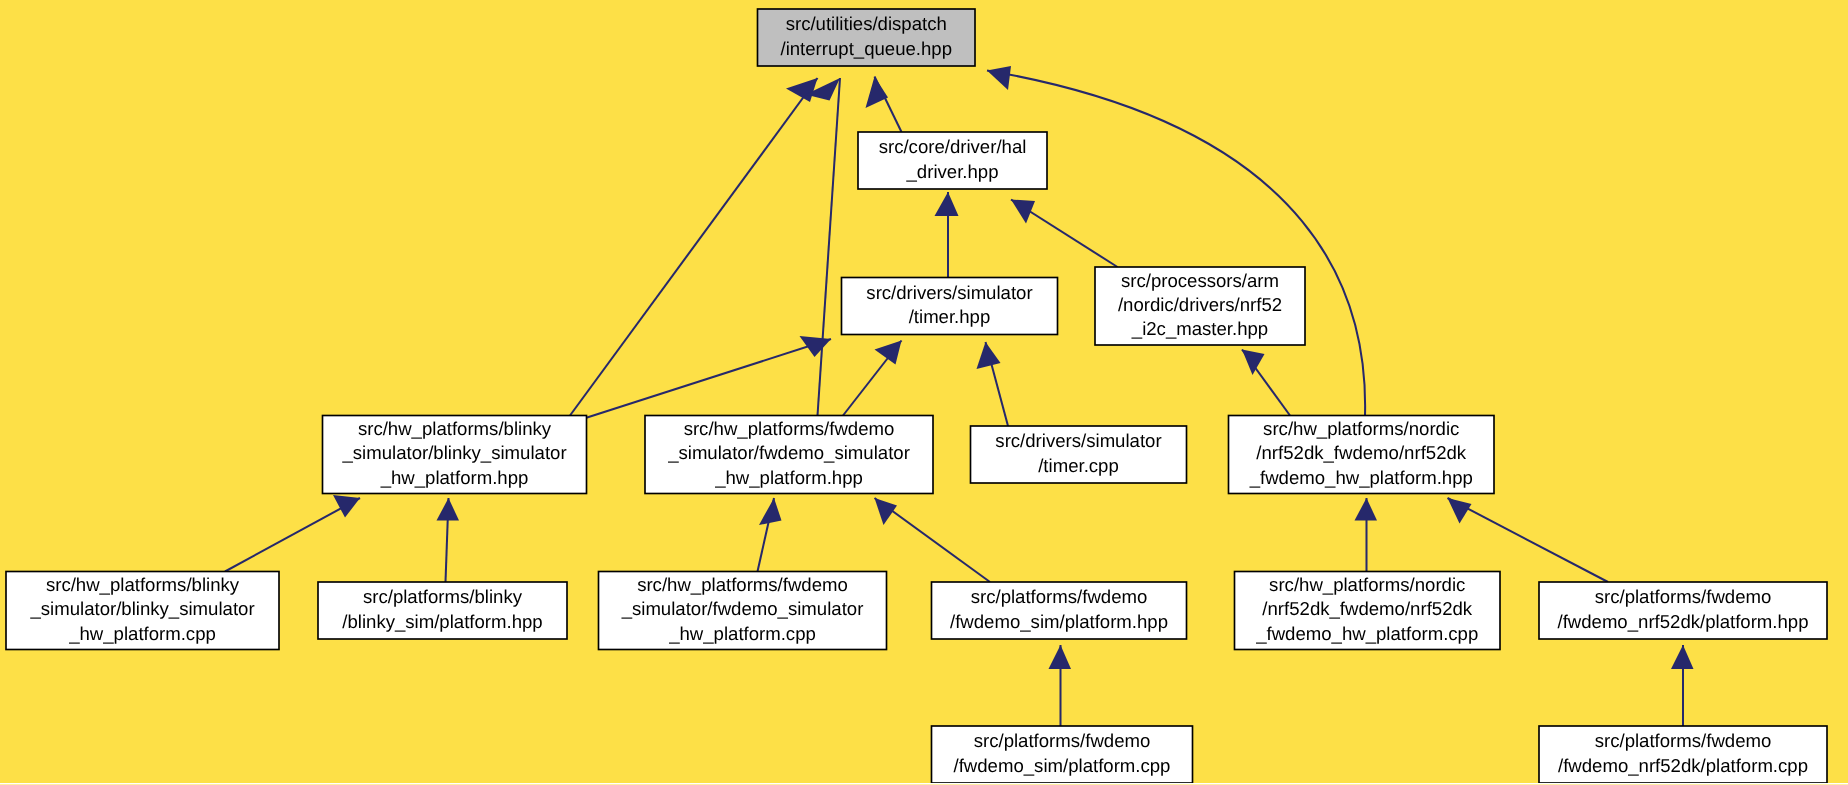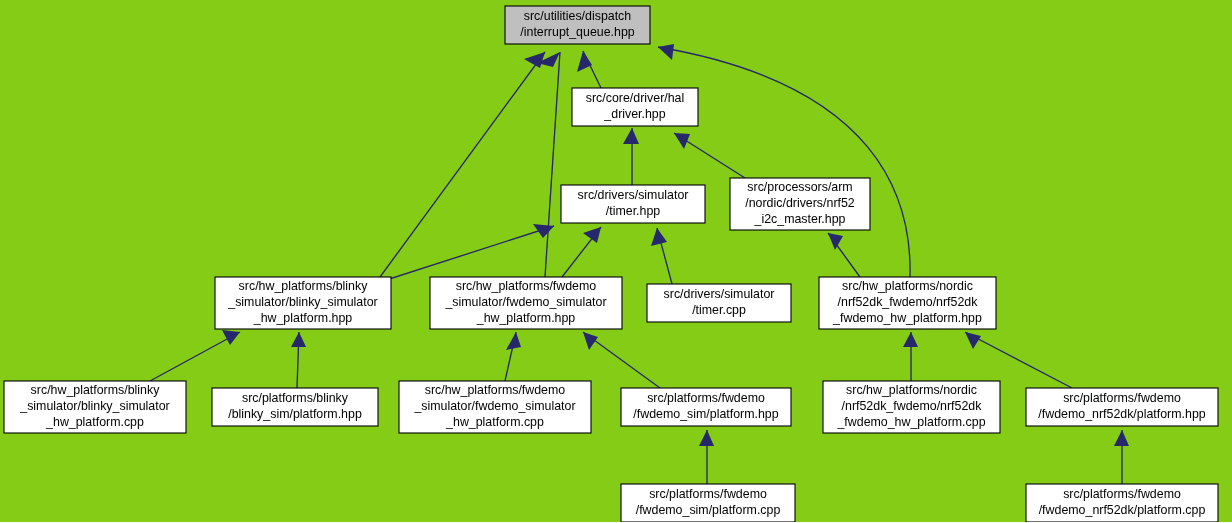--- a/index.html
+++ b/index.html
@@ -5,21 +5,21 @@
 <style>
   html, body {
     margin: 0;
     padding: 0;
     background: #ffffff;
   }
   #graph-root {
     position: relative;
     width: 1232px;
     height: 522px;
-    background: #84cc16;
+    background: #fde047;
     font-family: "Liberation Sans", sans-serif;
     overflow: hidden;
   }
   svg#graph-svg {
     position: absolute;
     left: 0;
     top: 0;
     width: 1232px;
     height: 523px;
   }

